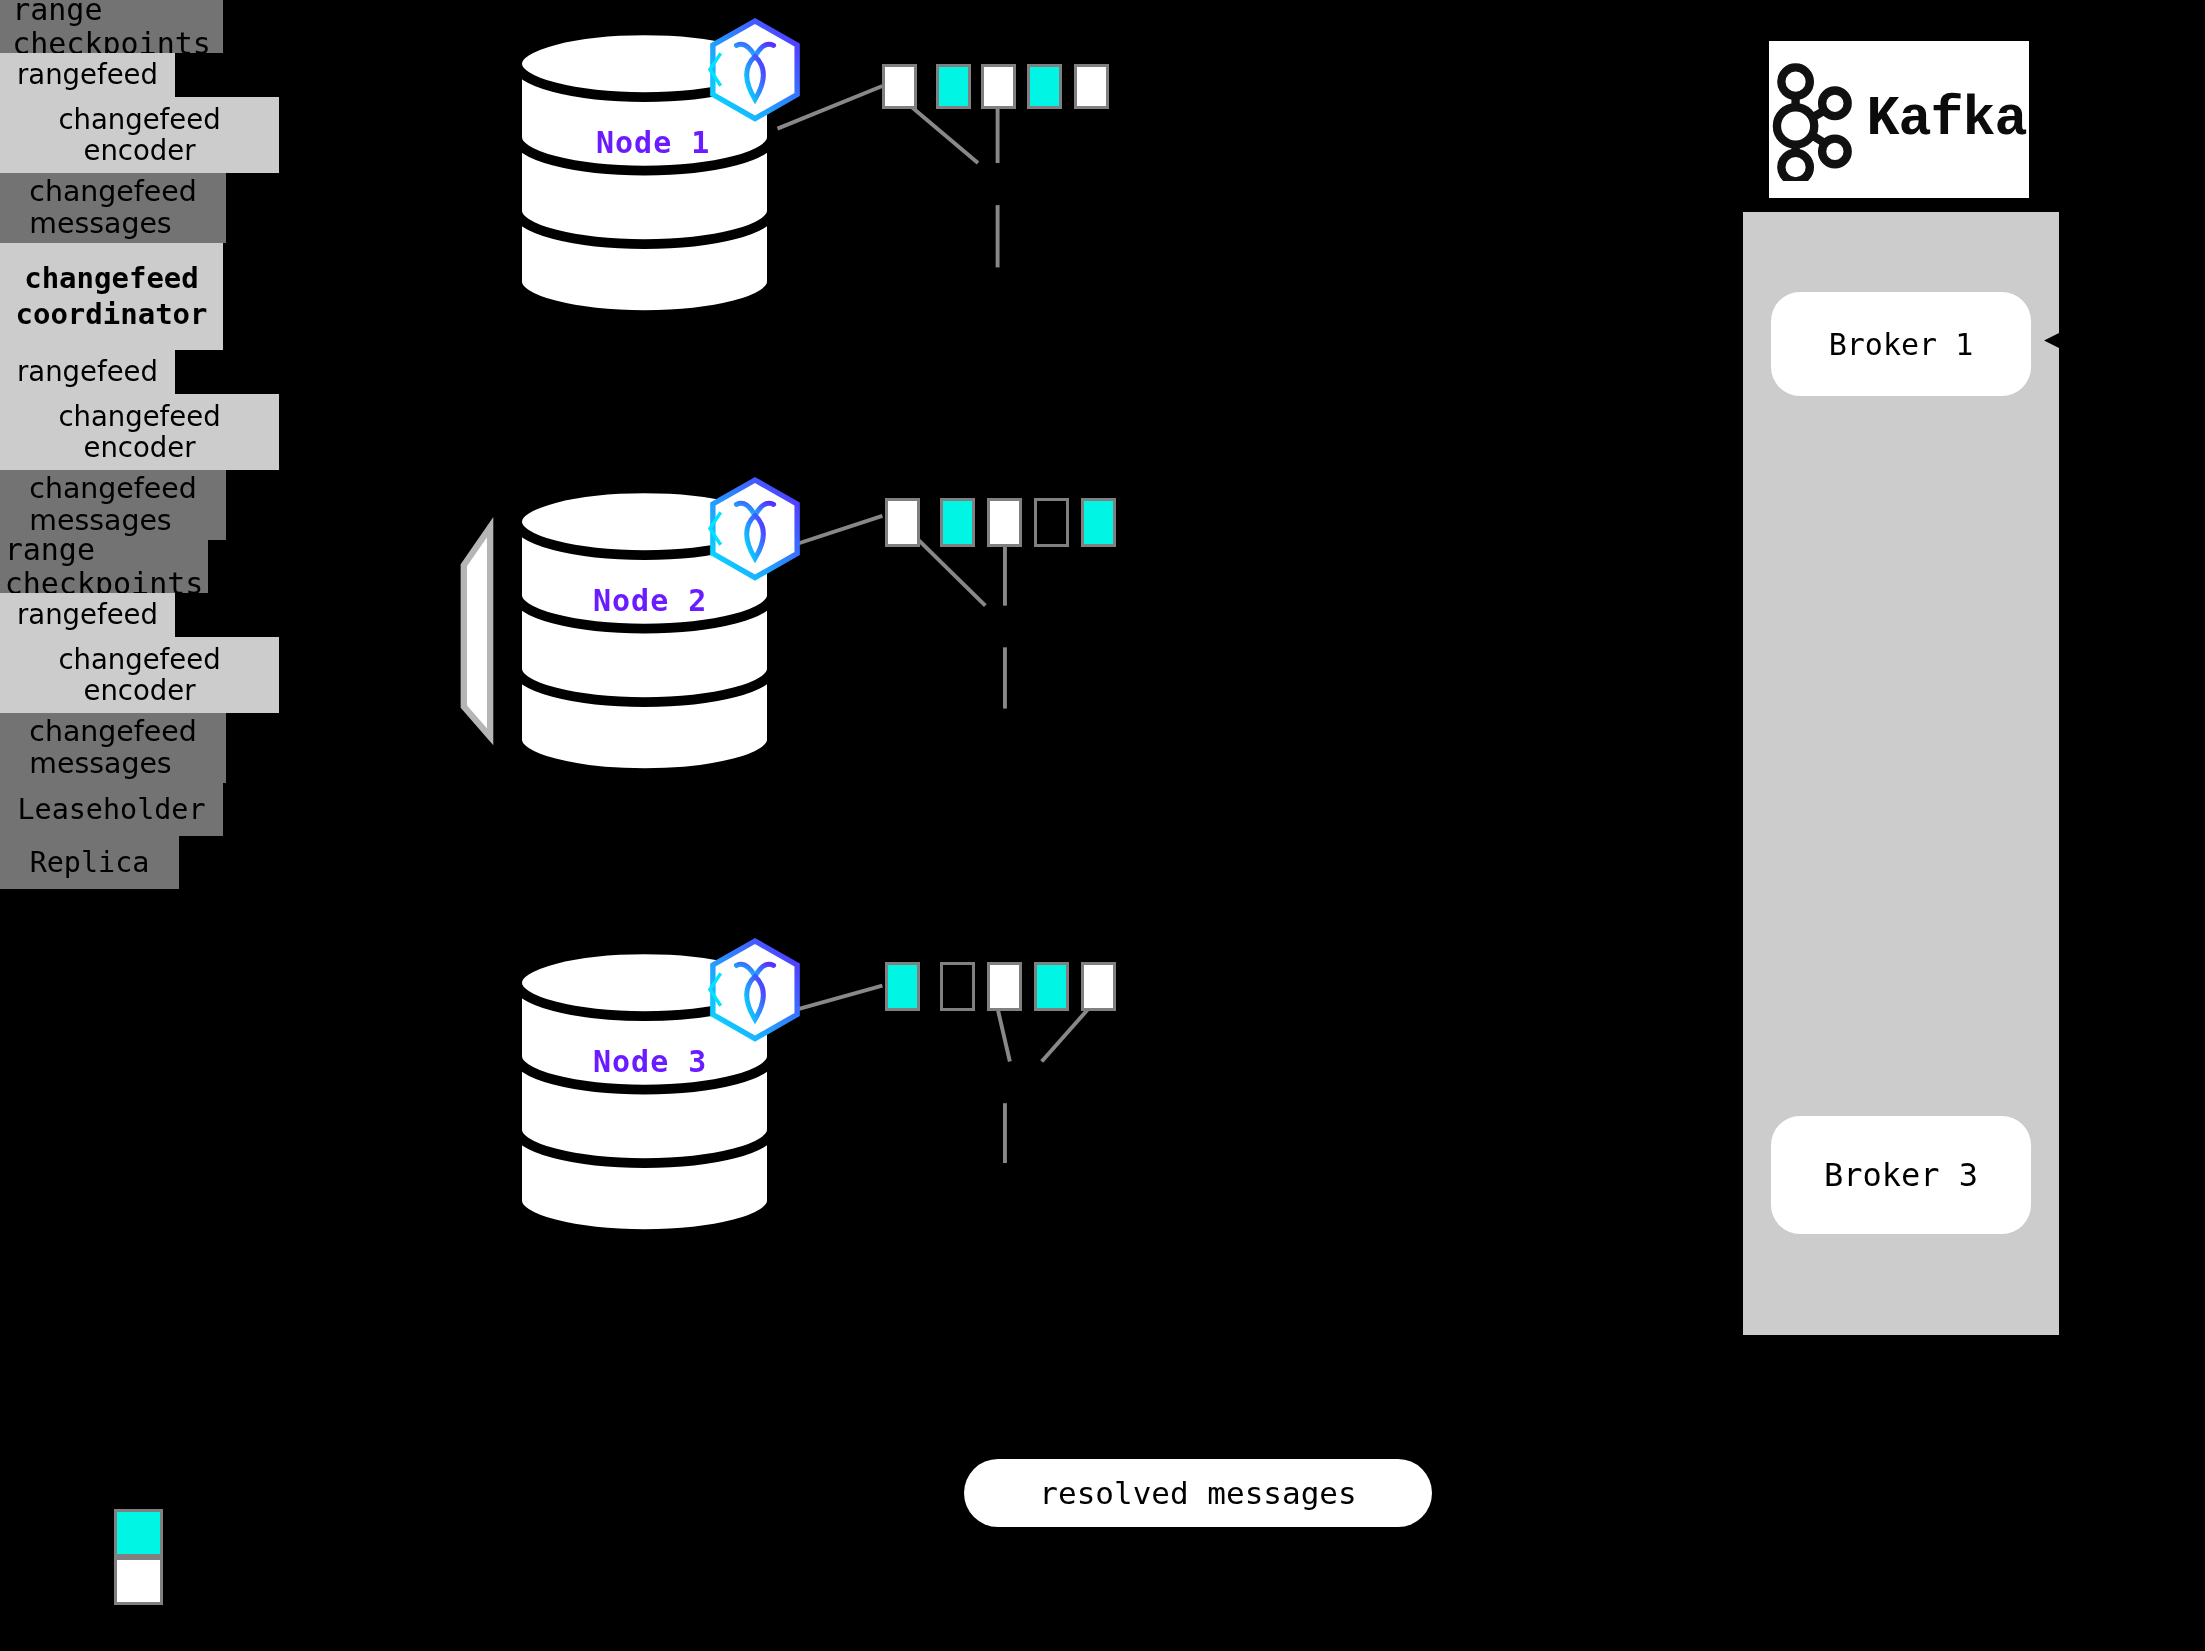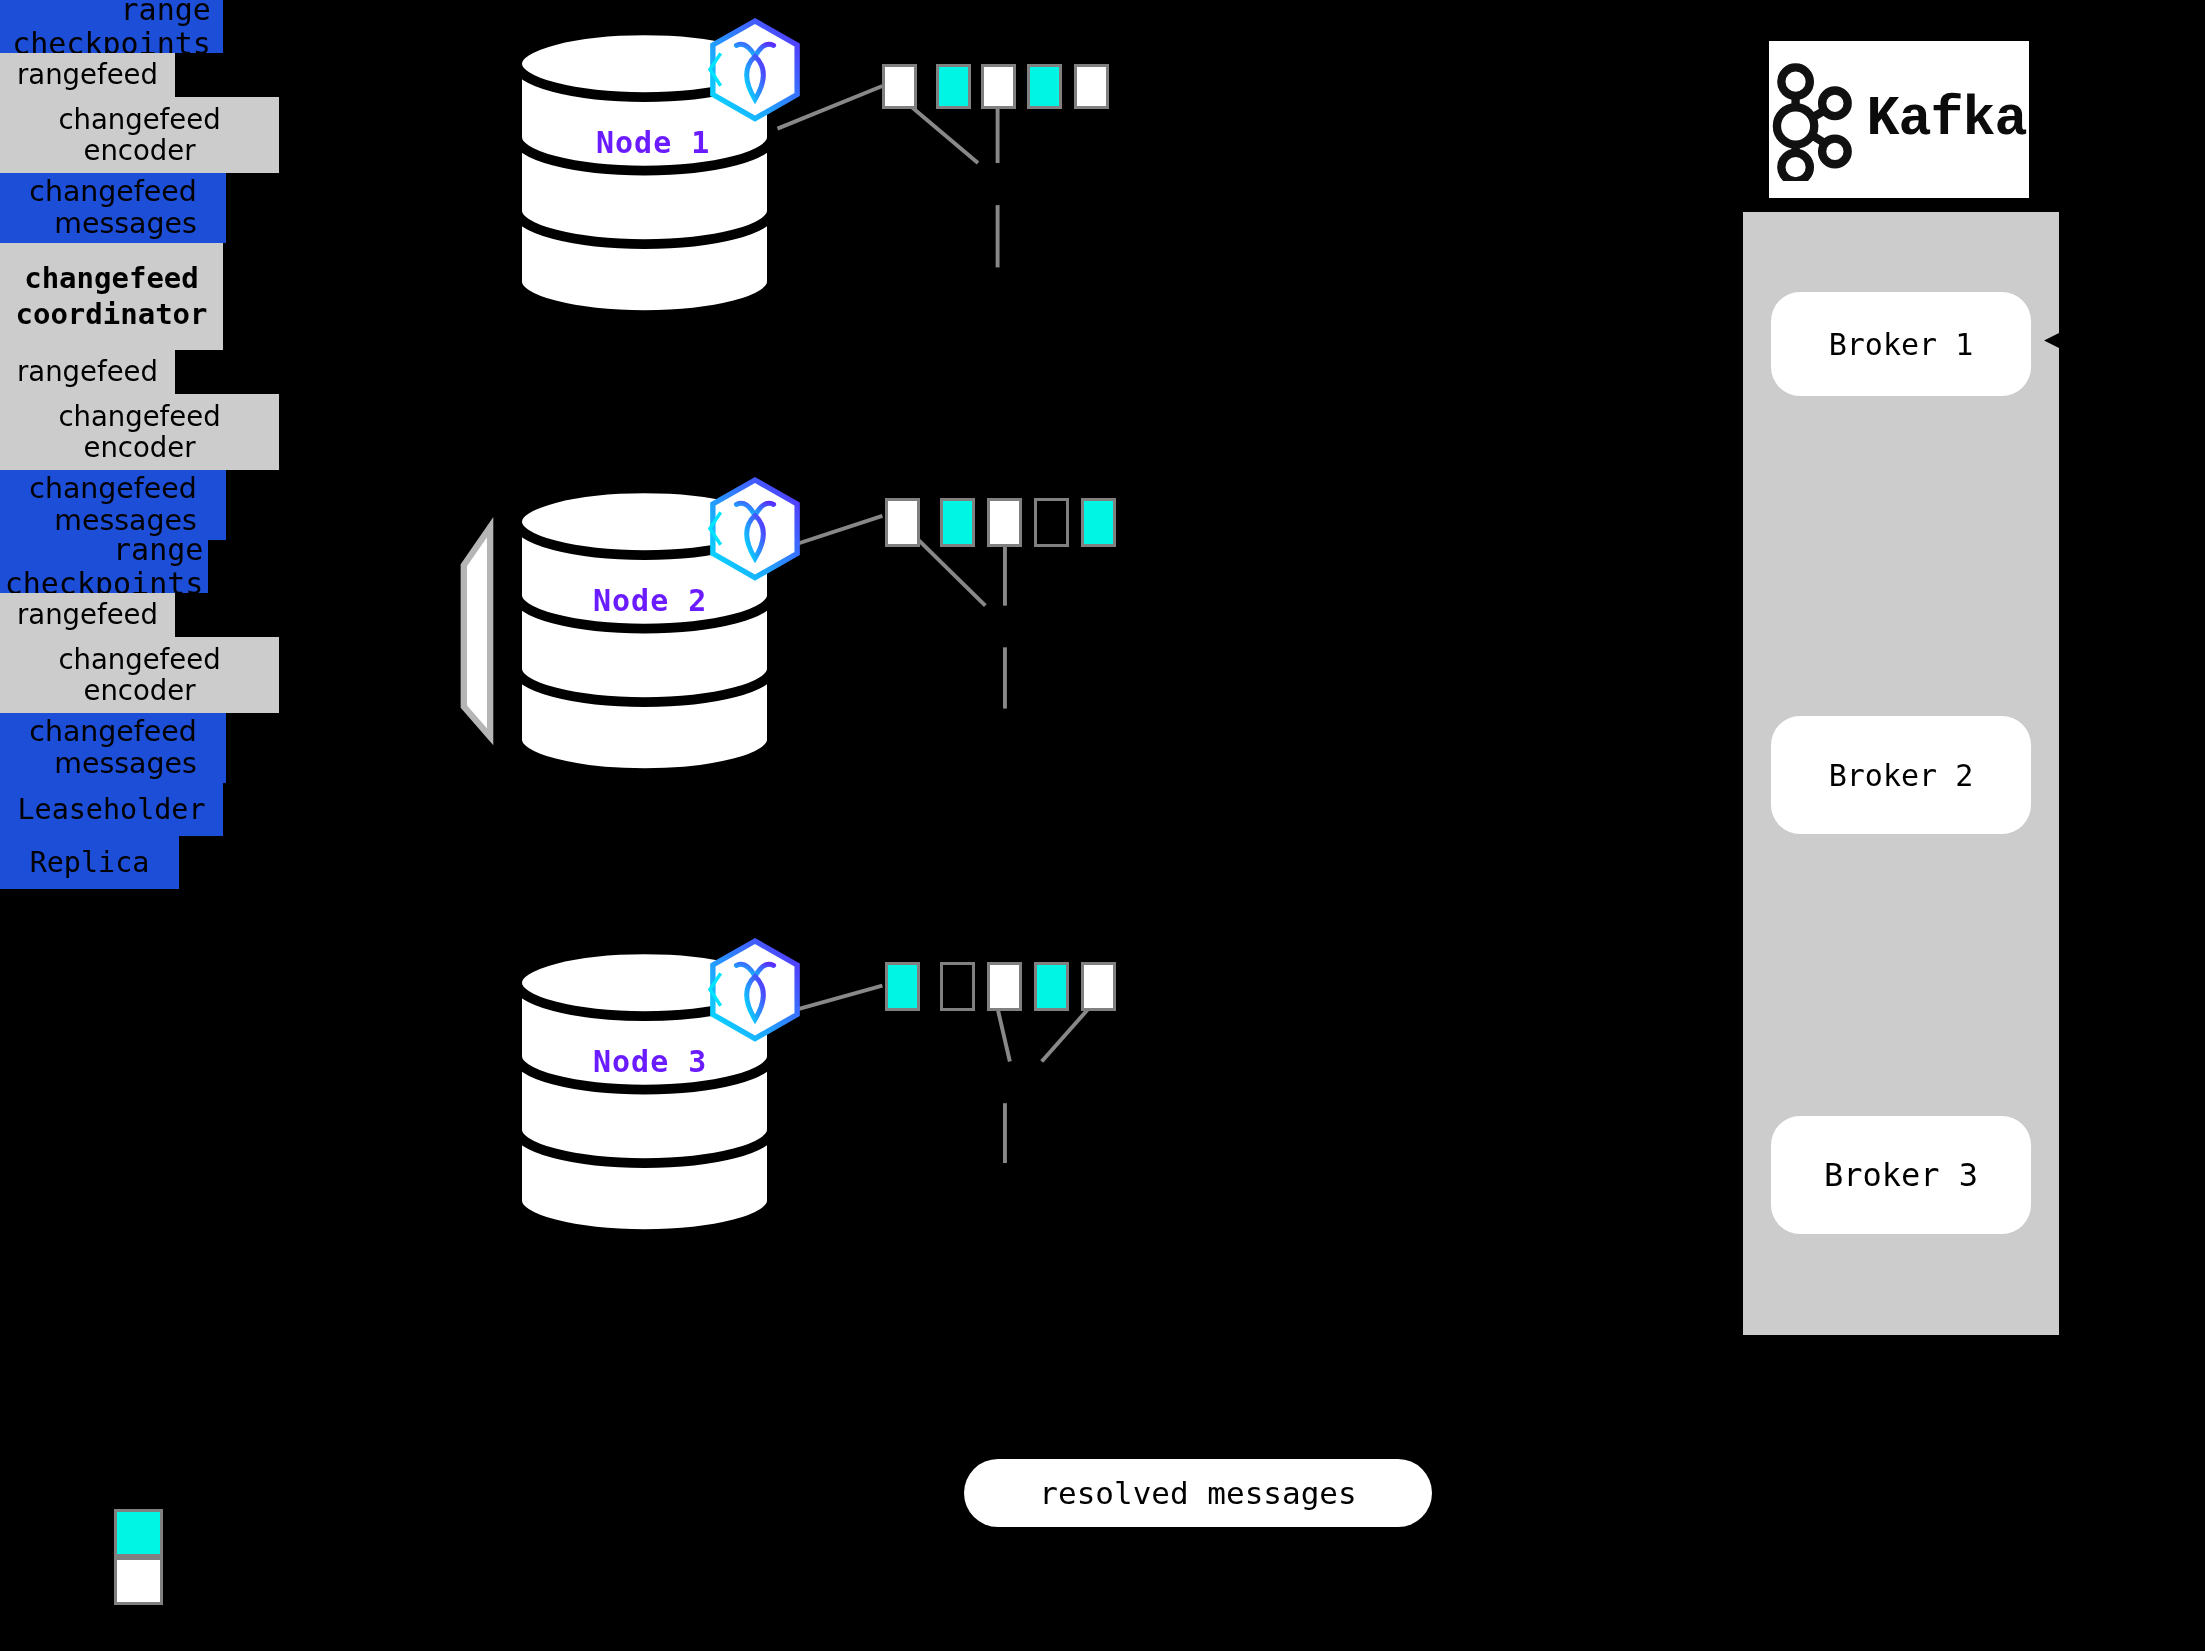--- a/index.html
+++ b/index.html
@@ -2,22 +2,22 @@
 <html style="font-size:7.8px"><head>
 <meta charset="utf-8">
 <style>
   html,body{margin:0;padding:0;background:#000;}
   body{width:2205px;height:1652px;position:relative;overflow:hidden;
        font-family:"DejaVu Sans",sans-serif;}
   .stage{position:absolute;left:0;top:0;width:2205px;height:1652px;background:#000;}
   .abs{position:absolute;}
 
   
-  .wlabel{background:#1d4ed8;color:#000;display:flex;align-items:center;
-          justify-content:center;text-align:right;line-height:1.12;
+  .wlabel{background:#737373;color:#000;display:flex;align-items:center;
+          justify-content:center;text-align:left;line-height:1.12;
           font-family:"DejaVu Sans Mono",monospace;overflow:hidden;}
   .wlabel.sans{font-family:"DejaVu Sans",sans-serif;}
 
   
   .gbox{background:#ccc;color:#000;display:flex;align-items:center;
         justify-content:center;text-align:center;line-height:1.14;
         font-family:"DejaVu Sans",sans-serif;}
 
   
   .cyl{position:absolute;}
@@ -240,21 +240,20 @@
         <circle cx="48" cy="138" r="38"></circle>
         <circle cx="48" cy="222" r="29"></circle>
         <circle cx="128" cy="92" r="26"></circle>
         <circle cx="128" cy="190" r="26"></circle>
       </g>
     </svg>
     <span class="ktxt">Kafka</span>
   </div>
 
   <div class="kbroker" style="left:1771px;top:292px;width:260px;height:104px;font-size:30px;">Broker 1</div>
-  <div class="kbroker" style="left:1771px;top:716px;width:260px;height:118px;font-size:30px;">Broker 2</div>
   <div class="kbroker" style="left:1771px;top:1116px;width:260px;height:118px;font-size:32px;">Broker 3</div>
 
   <div class="pill" style="left:964px;top:1459px;width:468px;height:68px;font-size:31px;">resolved messages</div>
 
   <div class="lswatch" style="left:114px;top:1509px;width:49px;height:48px;background:#00F5E4;"></div>
   <div class="lswatch" style="left:114px;top:1557px;width:49px;height:48px;background:#fff;"></div>
   <div class="wlabel" style="left:184px;top:1507px;width:223px;height:53px;font-size:28.4px;justify-content:center;">Leaseholder</div>
   <div class="wlabel" style="left:184px;top:1560px;width:179px;height:53px;font-size:28.4px;justify-content:center;">Replica</div>
 
 </div>

